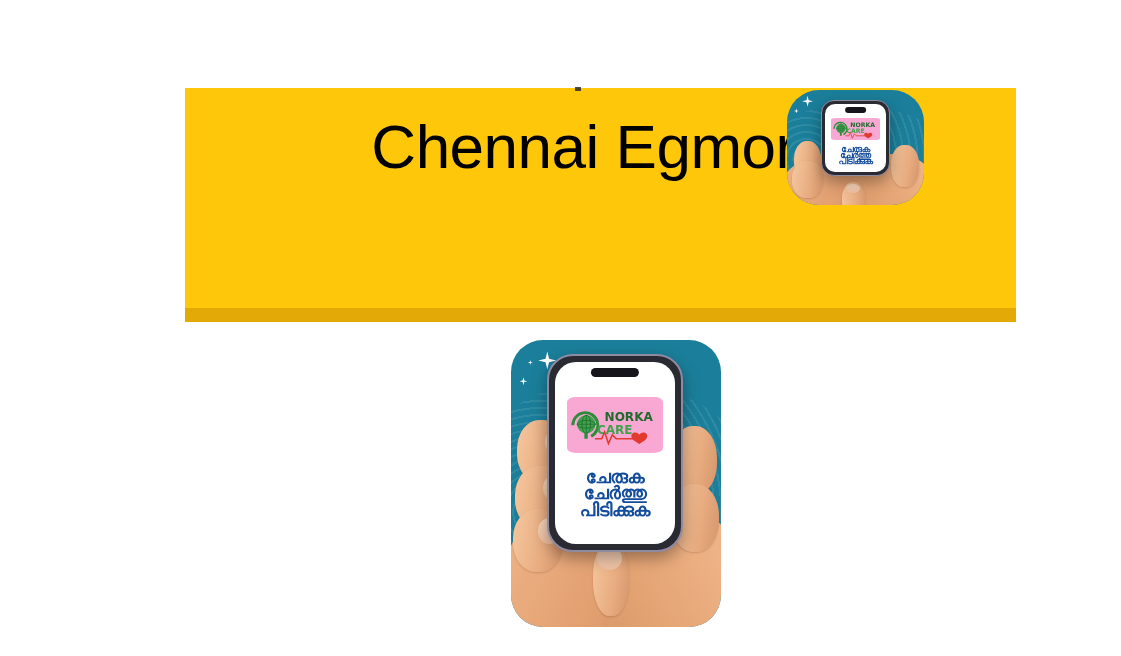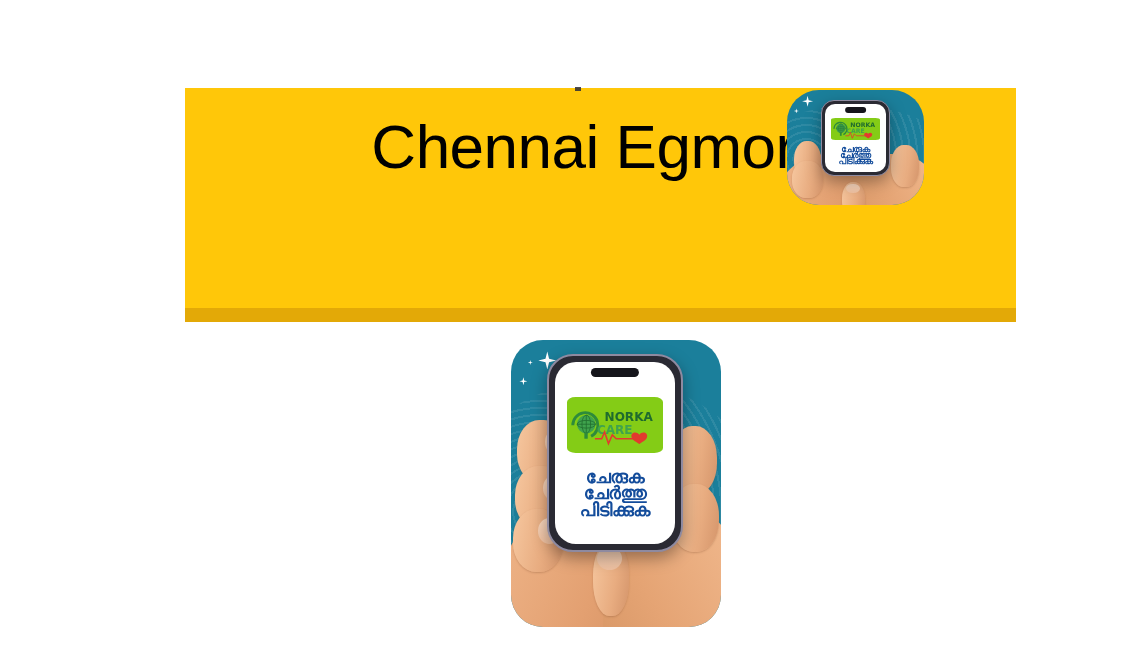--- a/index.html
+++ b/index.html
@@ -98,21 +98,21 @@
     overflow: hidden;
     box-shadow: 0 6px 16px rgba(0,0,0,.35);
   }
   .phone-screen {
     position: absolute; background: #FFFFFF; overflow: hidden;
   }
   .notch {
     position: absolute; background: #15151B; border-radius: 999px;
   }
   .logo-card {
-    position: absolute; background: #84cc16; border-radius: 9%;
+    position: absolute; background: #f9a8d4; border-radius: 9%;
     display: flex; align-items: center; justify-content: center;
     overflow: hidden;
     text-align: right;
   }
   .mal-text {
     position: absolute; text-align: center; width: 100%;
     color: #134C9B; font-weight: 700; line-height: 1.02;
     font-family: "Liberation Sans", "DejaVu Sans", sans-serif;
     letter-spacing: -0.5px;
   }

